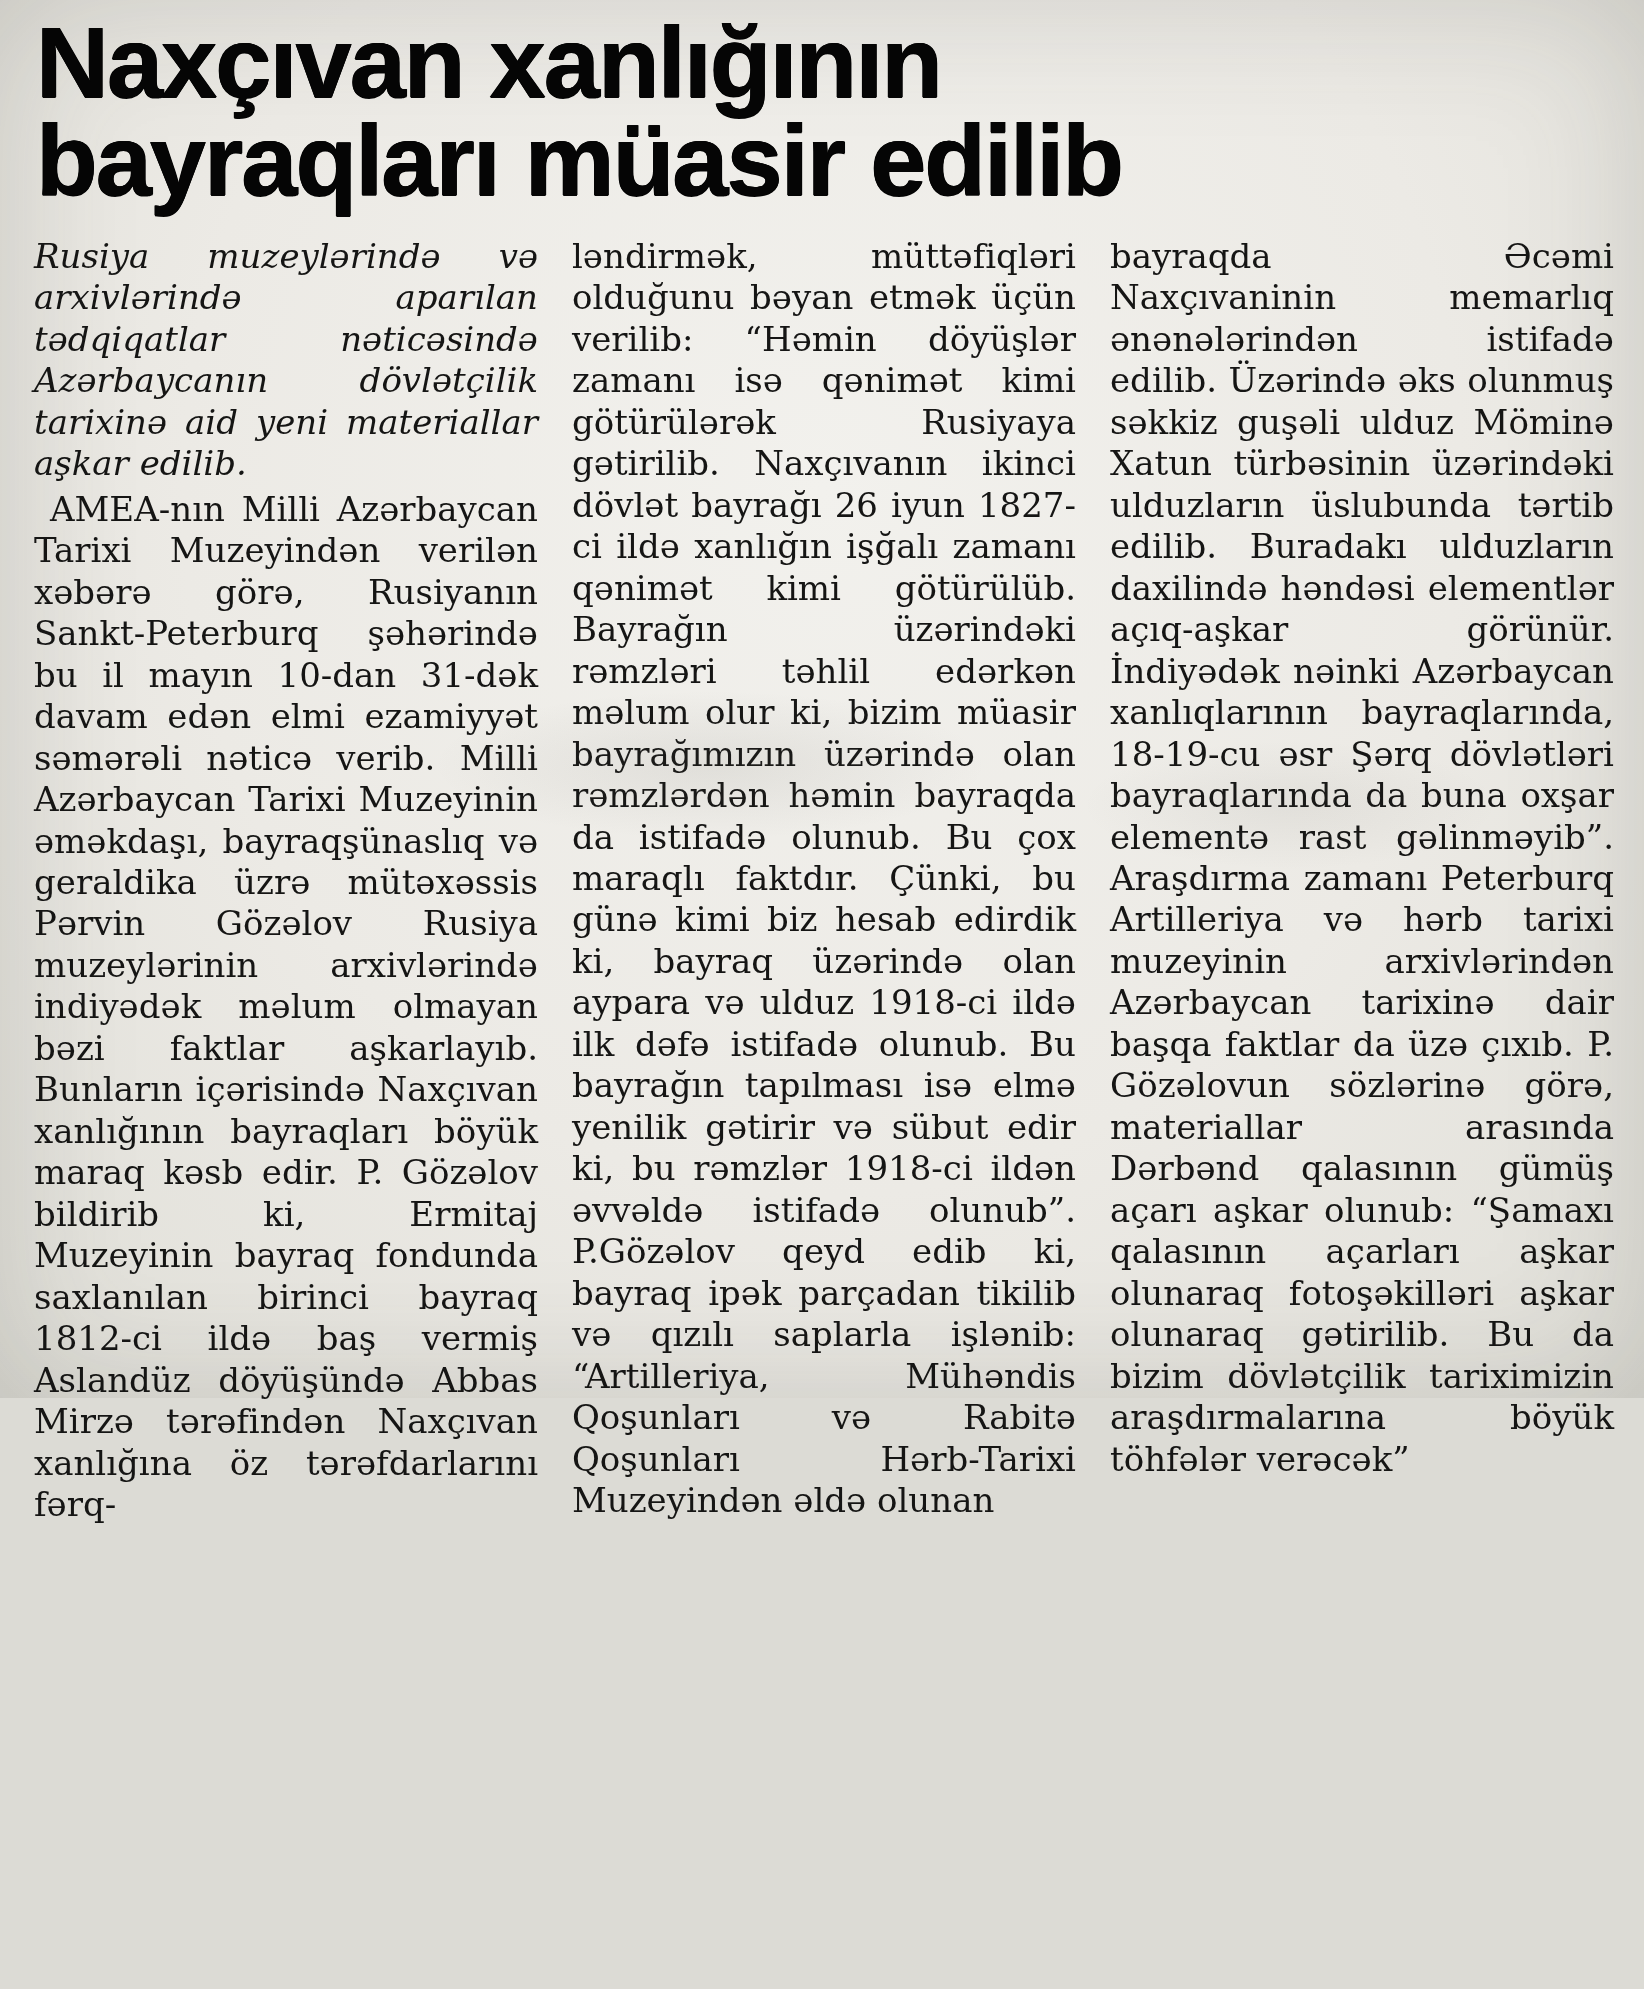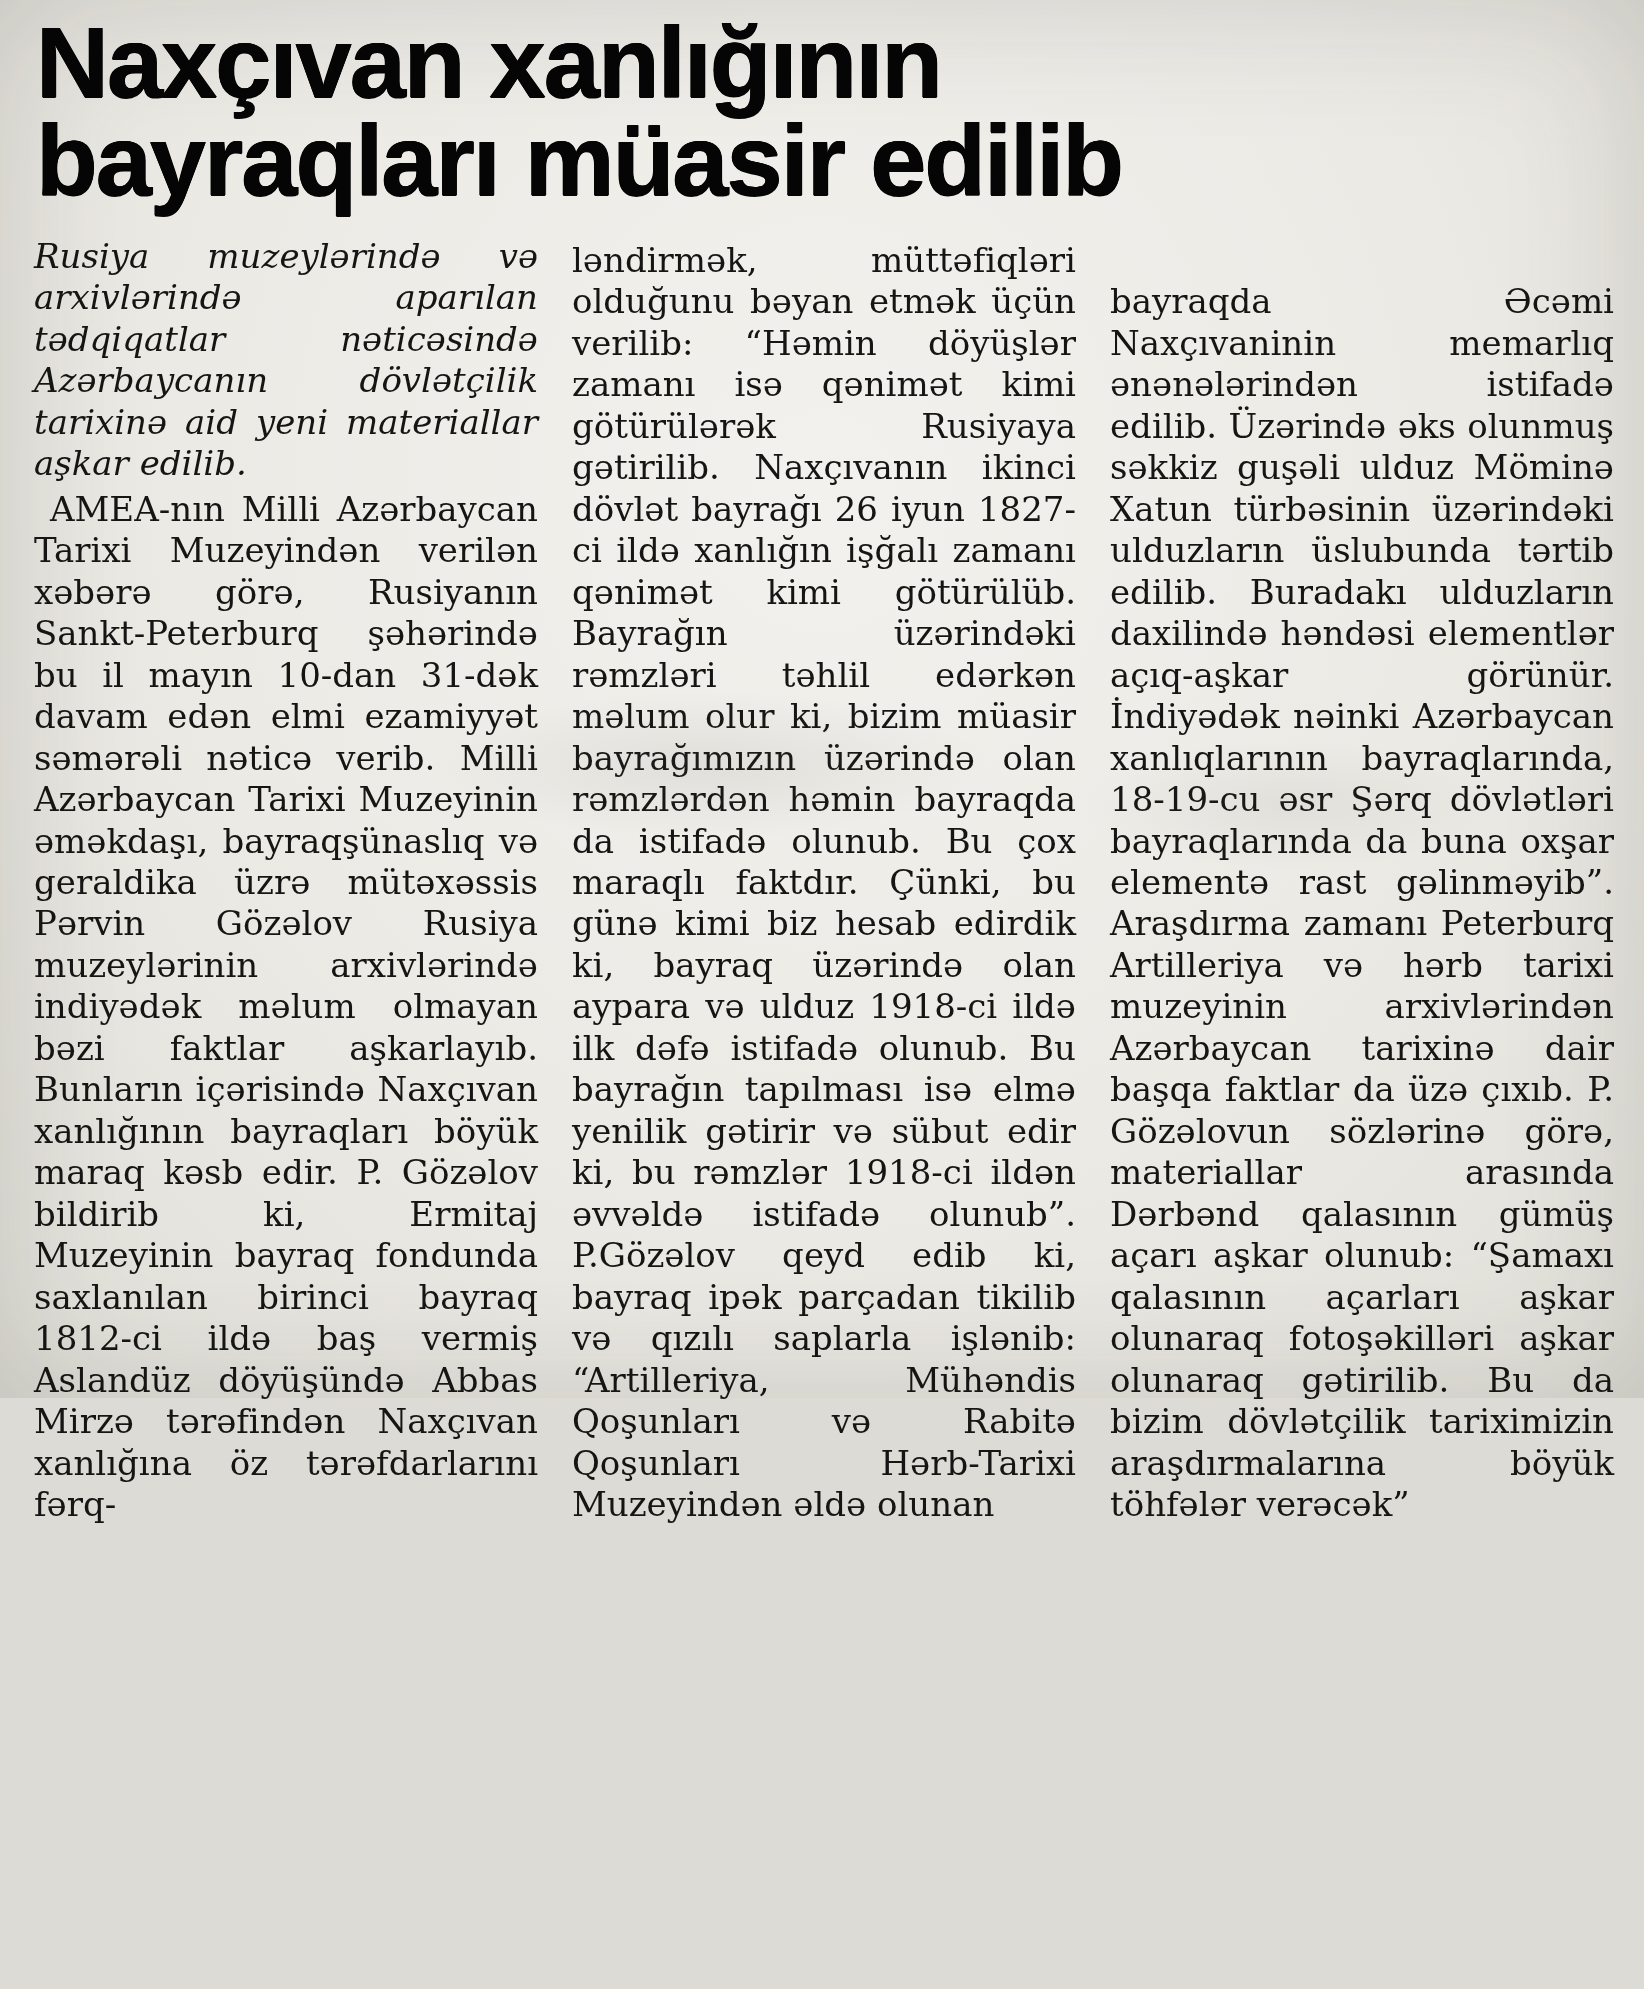--- a/index.html
+++ b/index.html
@@ -40,21 +40,21 @@
     font-size: 101px;
     line-height: 0.97;
     letter-spacing: -2px;
     color: #050505;
     text-shadow: 0.5px 0 0 #050505, -0.5px 0 0 #050505, 0 0.5px 0 #050505;
   }
   .hl-line { display: block; }
   .columns {
     display: flex;
     gap: 34px;
-    align-items: flex-end;
+    align-items: flex-start;
   }
   .col {
     flex: 1 1 0;
     min-width: 0;
   }
   p {
     margin: 0;
     font-family: "DejaVu Serif", "Liberation Serif", serif;
     font-size: 34px;
     line-height: 1.22;

